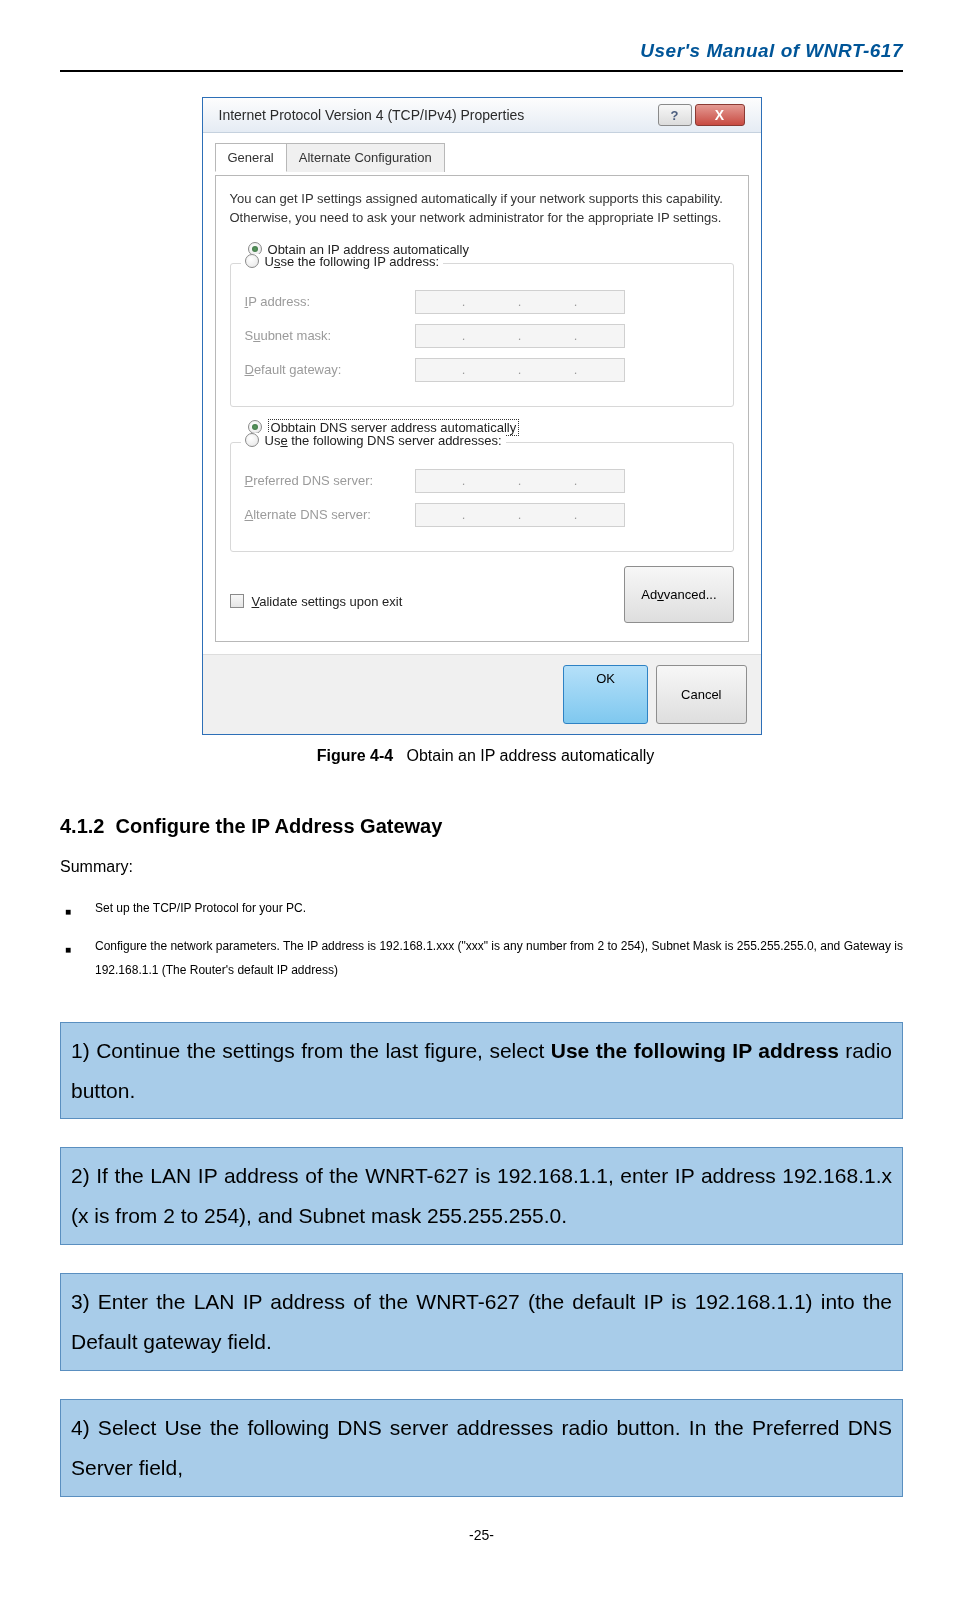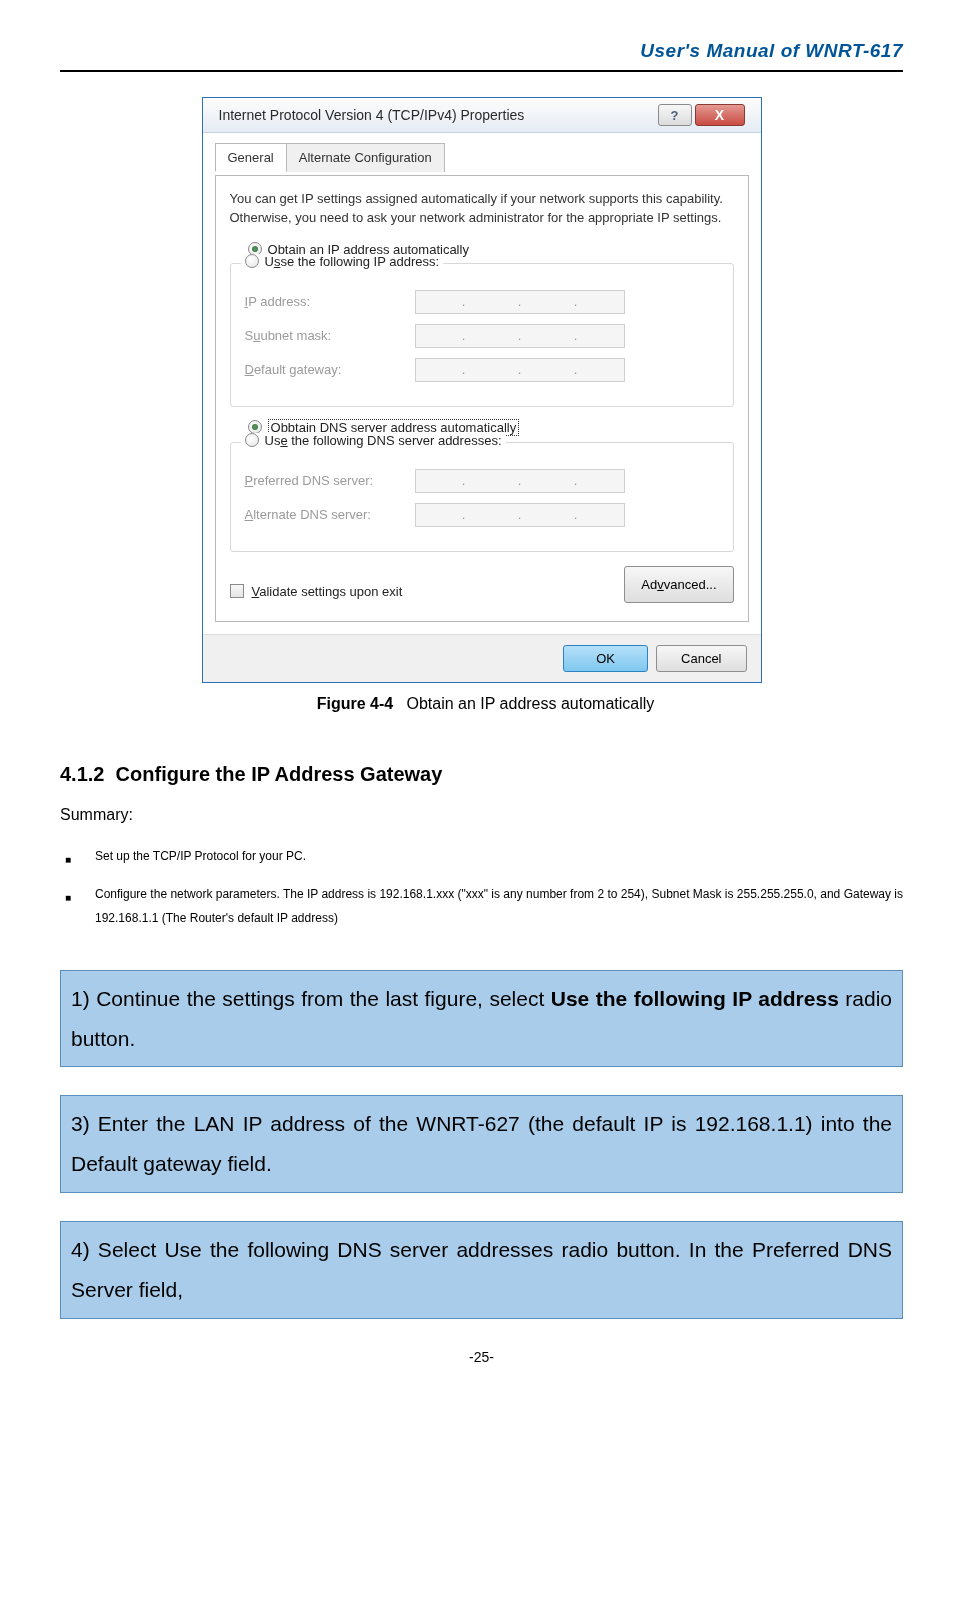--- a/index.html
+++ b/index.html
@@ -40,25 +40,25 @@
     .ip-group .group-radio { position: absolute; top: -10px; left: 10px; background: #fff; padding: 0 4px; display: flex; align-items: center; gap: 6px; }
     
     .ip-field { display: flex; align-items: center; margin: 10px 0; }
     .ip-label { color: #9b9b9b; font-size: 13px; width: 170px; }
     .ip-box { width: 210px; height: 24px; border: 1px solid #d0d0d0; background: #f5f5f5; display: flex; align-items: center; justify-content: space-around; color: #9b9b9b; padding: 0 20px; }
     
     .checkbox-row { display: flex; align-items: center; gap: 8px; margin-top: 14px; }
     .checkbox { width: 14px; height: 14px; border: 1px solid #8a8a8a; background: linear-gradient(to bottom, #f8f8f8, #e5e5e5); }
     
     .advanced-row { display: flex; justify-content: space-between; align-items: center; margin-top: 14px; }
-    .adv-btn { padding: 10px 16px; border: 1px solid #8e8e8e; border-radius: 3px; background: linear-gradient(to bottom, #f7f7f7, #dedede); font-size: 13px; }
+    .adv-btn { padding: 20px 16px; border: 1px solid #8e8e8e; border-radius: 3px; background: linear-gradient(to bottom, #f7f7f7, #dedede); font-size: 13px; }
     
     .dialog-footer { display: flex; justify-content: flex-end; gap: 8px; padding: 10px 14px; background: #f0f0f0; border-top: 1px solid #ddd; }
     .ok-btn { padding: 5px 32px; border: 1px solid #2e82c4; border-radius: 3px; background: linear-gradient(to bottom, #b5e0f9, #7fc8ef); font-size: 13px; }
-    .cancel-btn { padding: 5px 24px; border: 1px solid #8e8e8e; border-radius: 3px; background: linear-gradient(to bottom, #f7f7f7, #dedede); font-size: 13px; }
+    .cancel-btn { padding: 21px 24px; border: 1px solid #8e8e8e; border-radius: 3px; background: linear-gradient(to bottom, #f7f7f7, #dedede); font-size: 13px; }
     
     .figure-caption { text-align: center; font-size: 16px; margin: 12px 0 50px 0; }
     .figure-caption b { font-weight: bold; padding-left: 8px; }
     
     .section-heading { font-size: 20px; font-weight: bold; margin-bottom: 20px; }
     
     .summary-label { font-size: 16px; margin-bottom: 20px; }
     
     .bullet-list { list-style: none; padding-left: 35px; margin-bottom: 40px; }
     .bullet-list li { position: relative; font-size: 12px; line-height: 2; margin-bottom: 14px; text-align: justify; }
@@ -192,19 +192,20 @@
 
   <ul class="bullet-list">
     <li>Set up the TCP/IP Protocol for your PC.</li>
     <li>Configure the network parameters. The IP address is 192.168.1.xxx ("xxx" is any number from 2 to 254), Subnet Mask is 255.255.255.0, and Gateway is 192.168.1.1 (The Router's default IP address)</li>
   </ul>
 
   <div class="step-box">
     <span>1)  Continue the settings from the last figure, select </span><b>Use the following IP address</b><span> radio button.</span>
   </div>
 
+  <div class="step-box">2)  If the LAN IP address of the WNRT-627 is 192.168.1.1, enter IP address 192.168.1.x (x is from 2 to 254), and Subnet mask 255.255.255.0.</div>
 
   <div class="step-box">3)  Enter the LAN IP address of the WNRT-627 (the default IP is 192.168.1.1) into the Default gateway field.</div>
 
   <div class="step-box">4)  Select Use the following DNS server addresses radio button. In the Preferred DNS Server field,</div>
 
   <div class="page-number">-25-</div>
 </div>
 
 </body></html>

